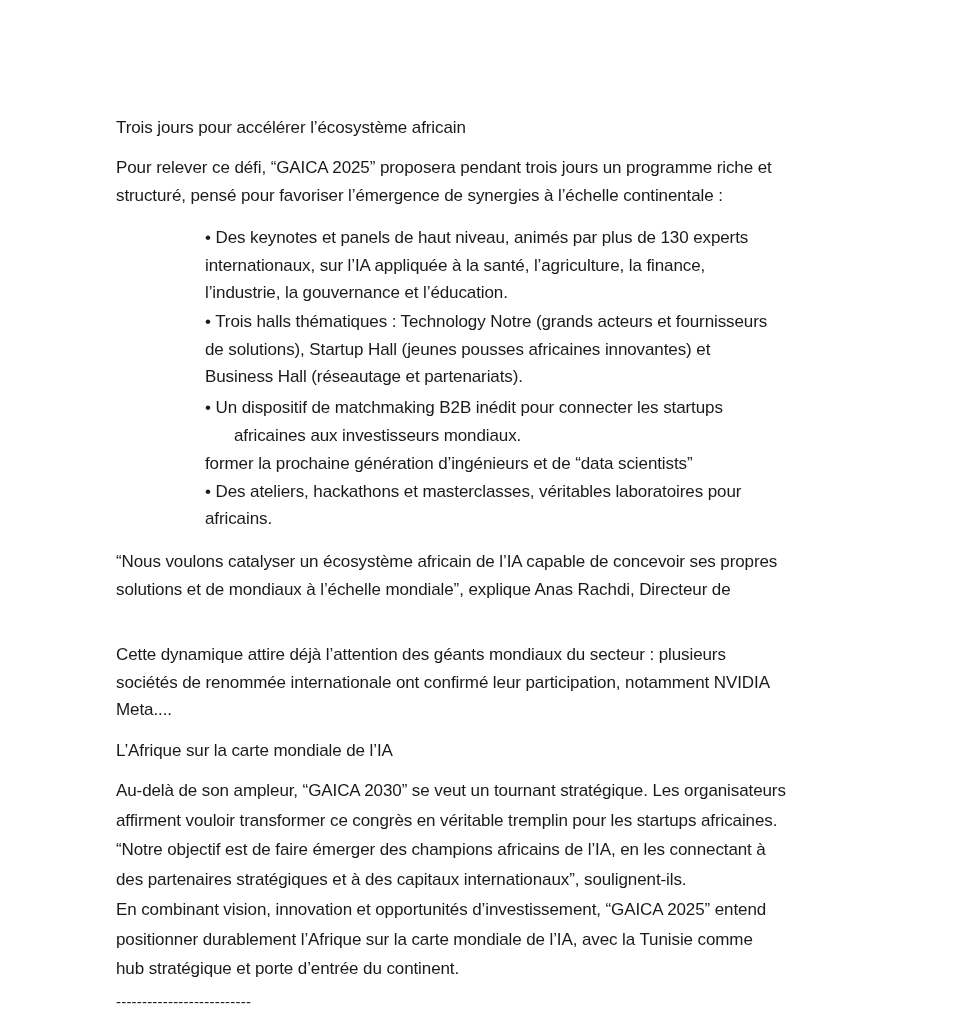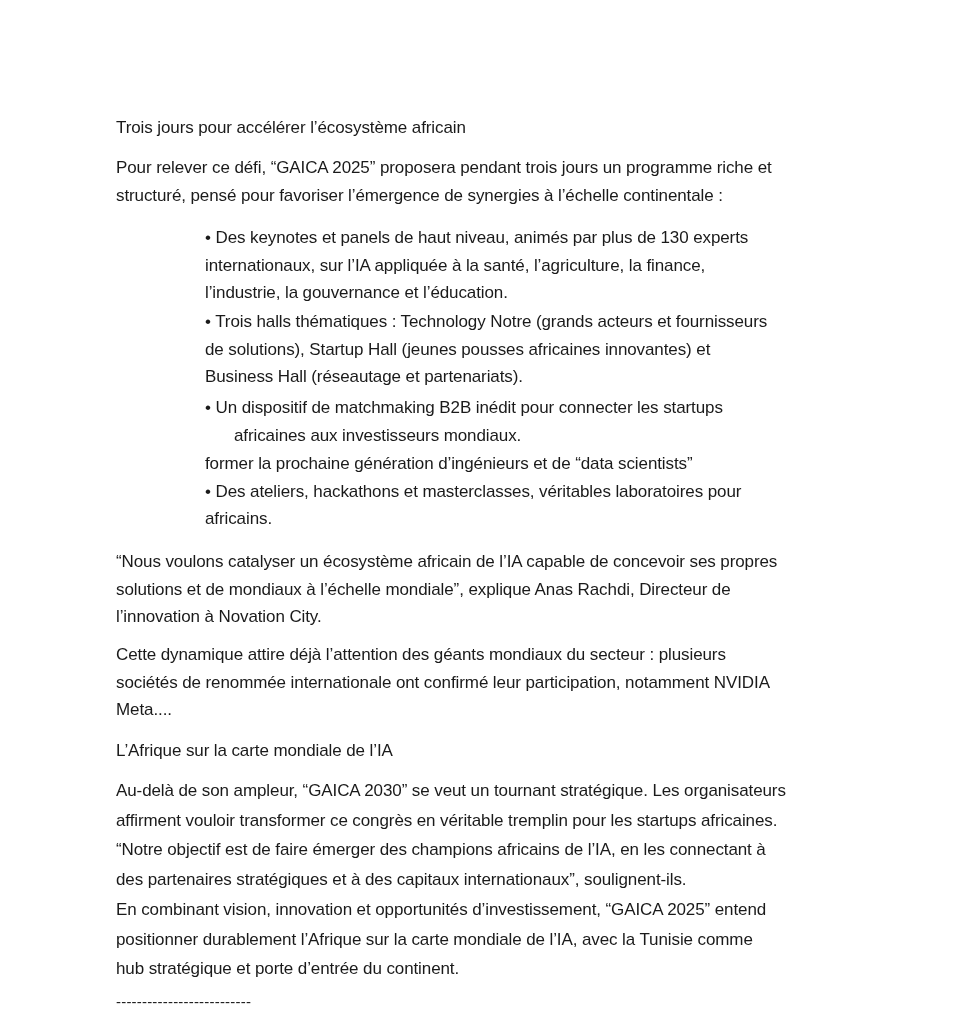--- a/index.html
+++ b/index.html
@@ -45,21 +45,20 @@
 
   <div class="bullet-block" style="top:450px;">
     <span class="line">former la prochaine génération d’ingénieurs et de “data scientists”</span>
     <span class="line">• Des ateliers, hackathons et masterclasses, véritables laboratoires pour</span>
     <span class="line">africains.</span>
   </div>
 
   <div class="p" style="top:548px;">
     <span class="line">“Nous voulons catalyser un écosystème africain de l’IA capable de concevoir ses propres</span>
     <span class="line">solutions et de mondiaux à l’échelle mondiale”, explique Anas Rachdi, Directeur de</span>
-    <span class="line">l’innovation à Novation City.</span>
   </div>
 
   <div class="p" style="top:641px;">
     <span class="line">Cette dynamique attire déjà l’attention des géants mondiaux du secteur : plusieurs</span>
     <span class="line">sociétés de renommée internationale ont confirmé leur participation, notamment NVIDIA</span>
     <span class="line">Meta....</span>
   </div>
 
   <div class="p" style="top:737px;">
     <span class="line">L’Afrique sur la carte mondiale de l’IA</span>

